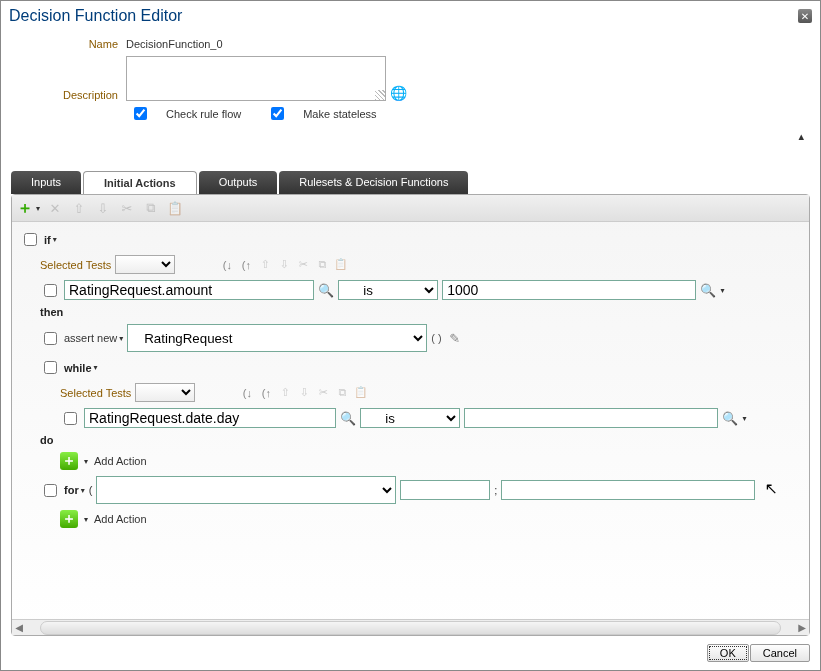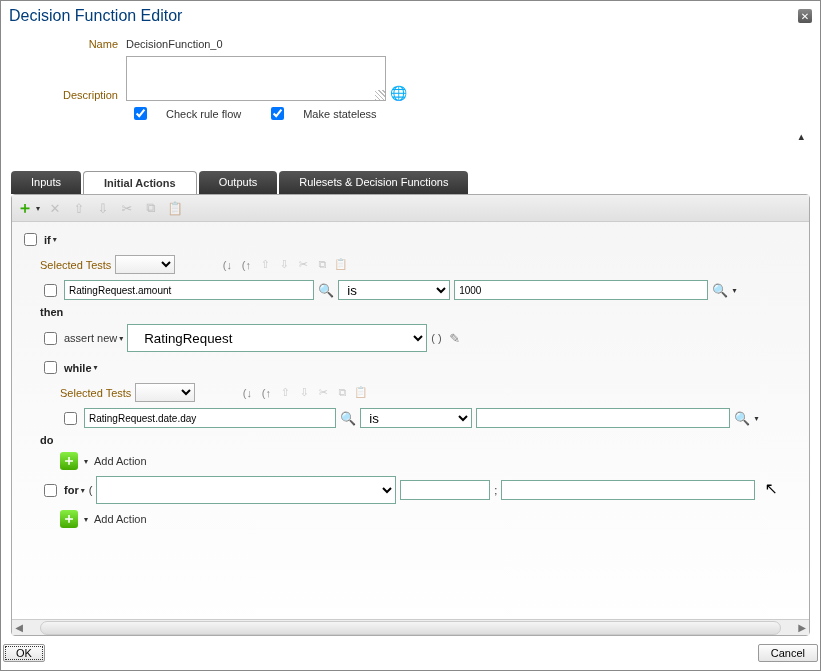--- a/index.html
+++ b/index.html
@@ -187,28 +187,28 @@
   margin-left: 40px;
   display: flex;
   gap: 3px;
 }
 .mini-toolbar .tool-btn { width: 16px; height: 16px; font-size: 11px; }
 .text-input {
   height: 20px;
   border: 1px solid #7a9;
   padding: 0 4px;
   background: #fff;
-  font-size: 10px;
+  font-size: 14px;
 }
 .op-select {
   height: 20px;
   border: 1px solid #7a9;
   background: #fff;
-  padding: 0 4px;
-  width: 112px;
+  padding: 0 20px;
+  width: 100px;
 }
 .search-icon {
   color: #4a6;
   font-size: 13px;
   cursor: pointer;
 }
 .caret-icon { font-size: 8px; color: #333; cursor: pointer; }
 .add-action {
   display: flex;
   align-items: center;
@@ -237,23 +237,23 @@
   border:1px solid #ccc;
   border-radius: 7px;
   margin: 0 14px;
   position: relative;
 }
 .scroll-h .arrow {
   width:14px; text-align:center; color:#777; font-size:10px;
 }
 .button-bar {
   display: flex;
-  justify-content: space-between;
+  justify-content: flex-end;
   gap: 1px;
-  padding: 8px 2px;
+  padding: 8px 10px;
 }
 .dlg-btn {
   padding: 2px 12px;
   background: linear-gradient(#fdfdfd,#e6e6e6);
   border: 1px solid #999;
   border-radius: 2px;
   cursor: pointer;
   font-size: 11px;
 }
 .dlg-btn.primary {

